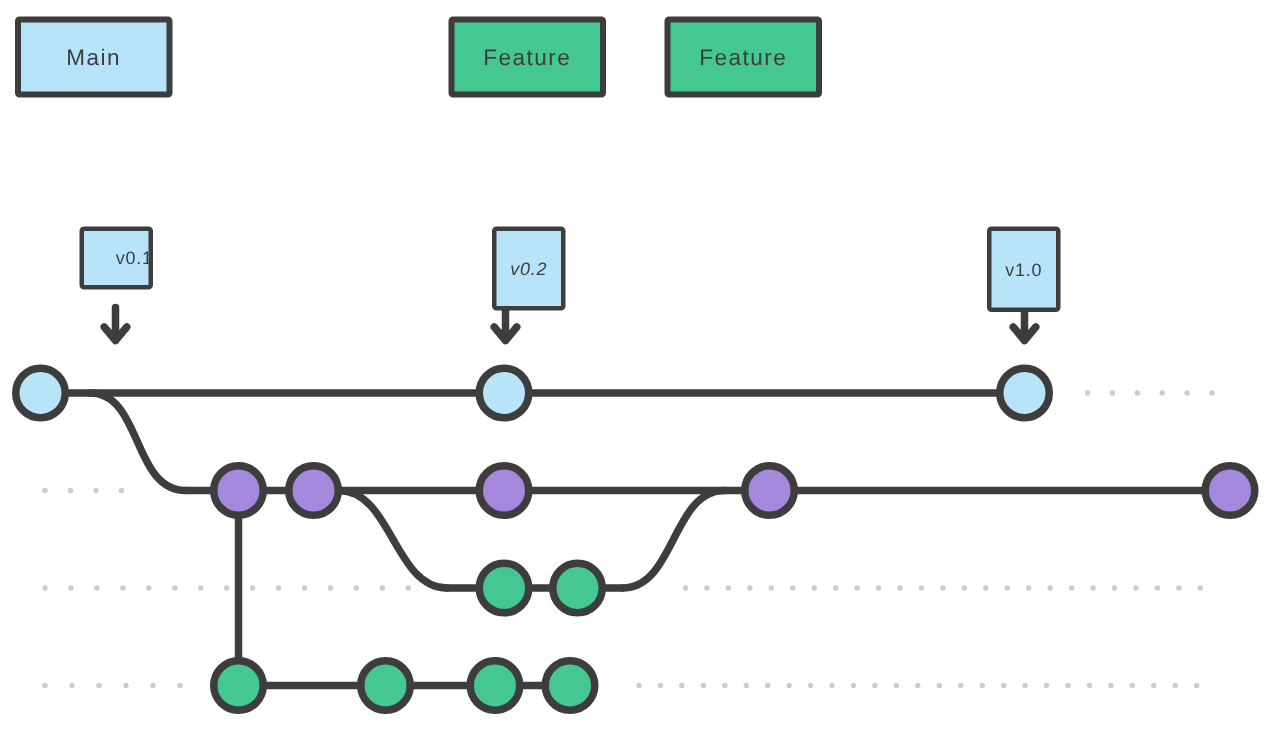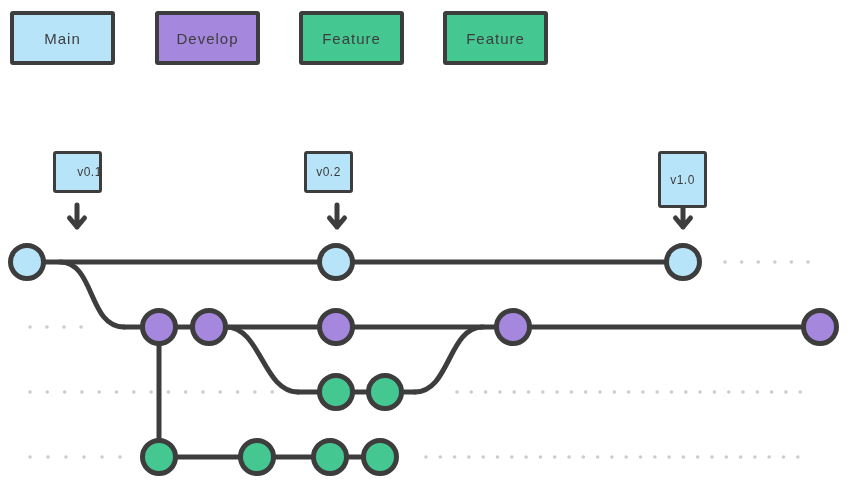--- a/index.html
+++ b/index.html
@@ -144,21 +144,20 @@
       <circle cx="820" cy="327" r="16.5" fill="#a687de" stroke="#3d3d3d" stroke-width="5"></circle>
       <circle cx="336" cy="392" r="16.5" fill="#45c791" stroke="#3d3d3d" stroke-width="5"></circle>
       <circle cx="385" cy="392" r="16.5" fill="#45c791" stroke="#3d3d3d" stroke-width="5"></circle>
       <circle cx="159" cy="457" r="16.5" fill="#45c791" stroke="#3d3d3d" stroke-width="5"></circle>
       <circle cx="257" cy="457" r="16.5" fill="#45c791" stroke="#3d3d3d" stroke-width="5"></circle>
       <circle cx="330" cy="457" r="16.5" fill="#45c791" stroke="#3d3d3d" stroke-width="5"></circle>
       <circle cx="380" cy="457" r="16.5" fill="#45c791" stroke="#3d3d3d" stroke-width="5"></circle>
     </svg>
 
   <div class="legend-box" style="left: 10px; top: 11px; width: 105px; height: 54px; background: rgb(183, 228, 249);">Main</div>
-  <div class="legend-box" style="left: 155px; top: 11px; width: 105px; height: 54px; background: rgb(166, 135, 222);">Develop</div>
   <div class="legend-box" style="left: 299px; top: 11px; width: 105px; height: 54px; background: rgb(69, 199, 145);">Feature</div>
   <div class="legend-box" style="left: 443px; top: 11px; width: 105px; height: 54px; background: rgb(69, 199, 145);">Feature</div>
 
   <div class="tag-box" style="left: 53px; top: 151px; width: 49px; height: 42px; background: rgb(183, 228, 249); padding-left: 24px;">v0.1</div>
-  <div class="tag-box" style="left: 304px; top: 151px; width: 49px; height: 42px; background: rgb(183, 228, 249);">v0.2</div>
+  <div class="tag-box" style="left: 328px; top: 151px; width: 49px; height: 56px; background: rgb(183, 228, 249); font-style: italic;">v0.2</div>
   <div class="tag-box" style="left: 658px; top: 151px; width: 49px; height: 57px; background: rgb(183, 228, 249);">v1.0</div>
 
 </div>
 
 </body></html>

